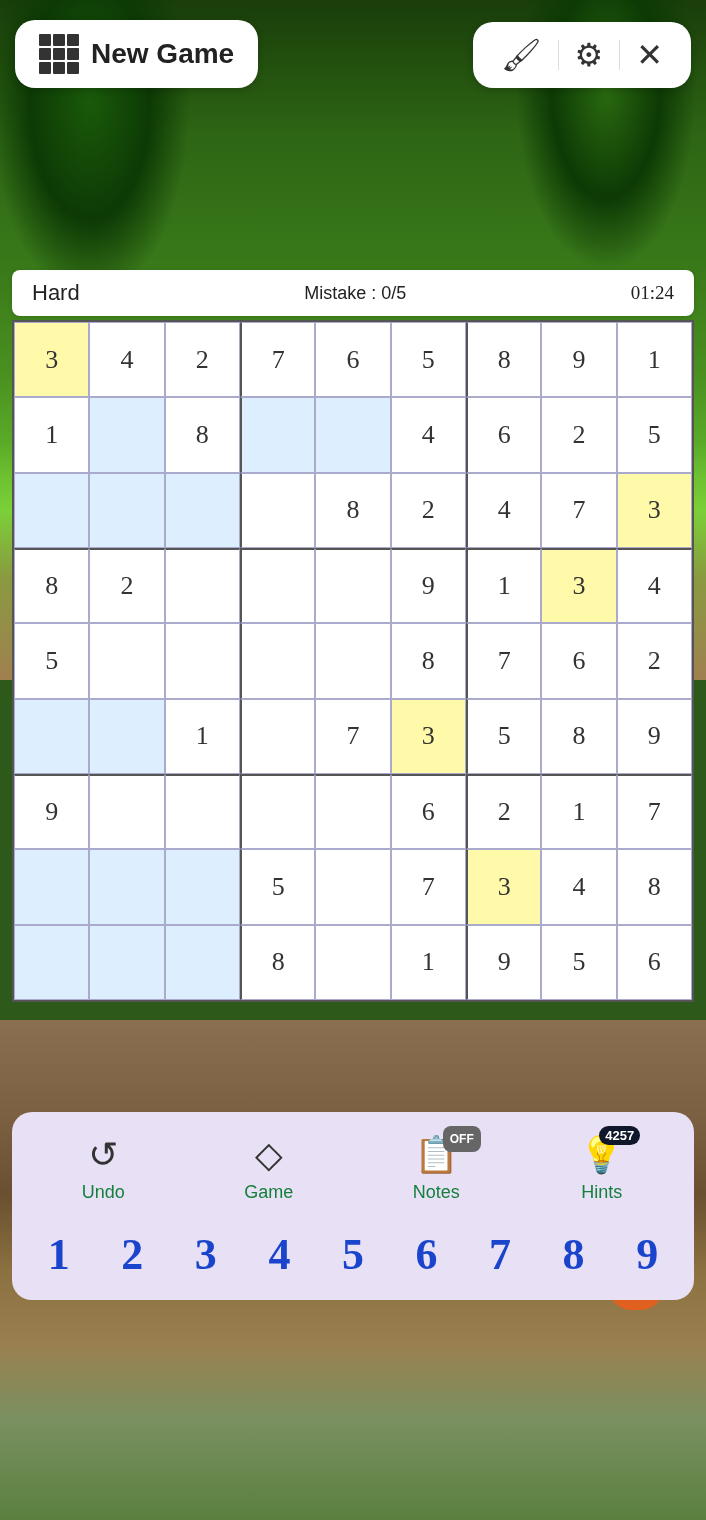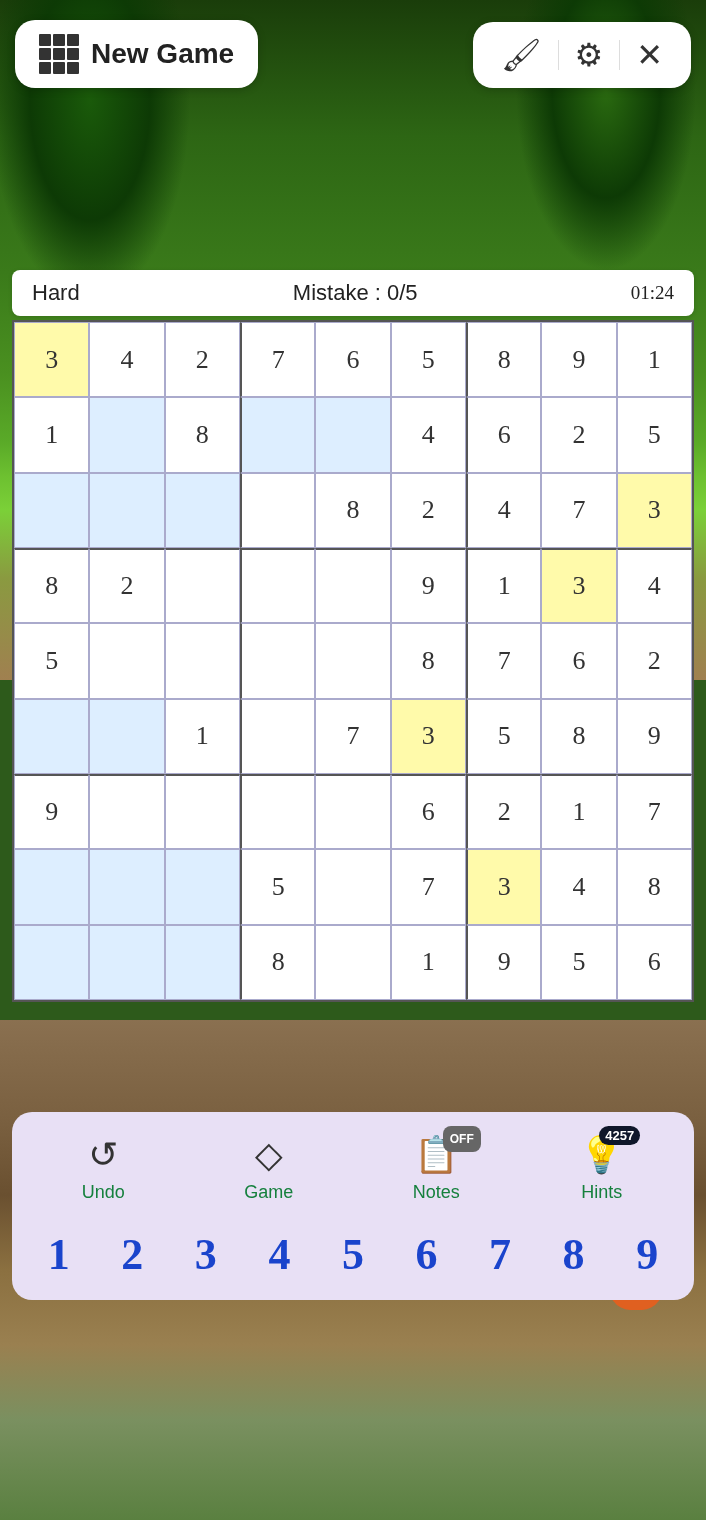--- a/index.html
+++ b/index.html
@@ -116,21 +116,21 @@
       padding: 10px 20px;
       z-index: 10;
       box-shadow: 0 1px 4px rgba(0,0,0,0.15);
     }
     .status-difficulty {
       font-size: 22px;
       font-family: sans-serif;
       color: #222;
     }
     .status-mistakes {
-      font-size: 22px;
+      font-size: 18px;
       font-family: sans-serif;
       color: #222;
     }
     .status-timer {
       font-size: 19px;
       font-family: Liberation Serif, serif;
       color: #222;
     }
 
     

